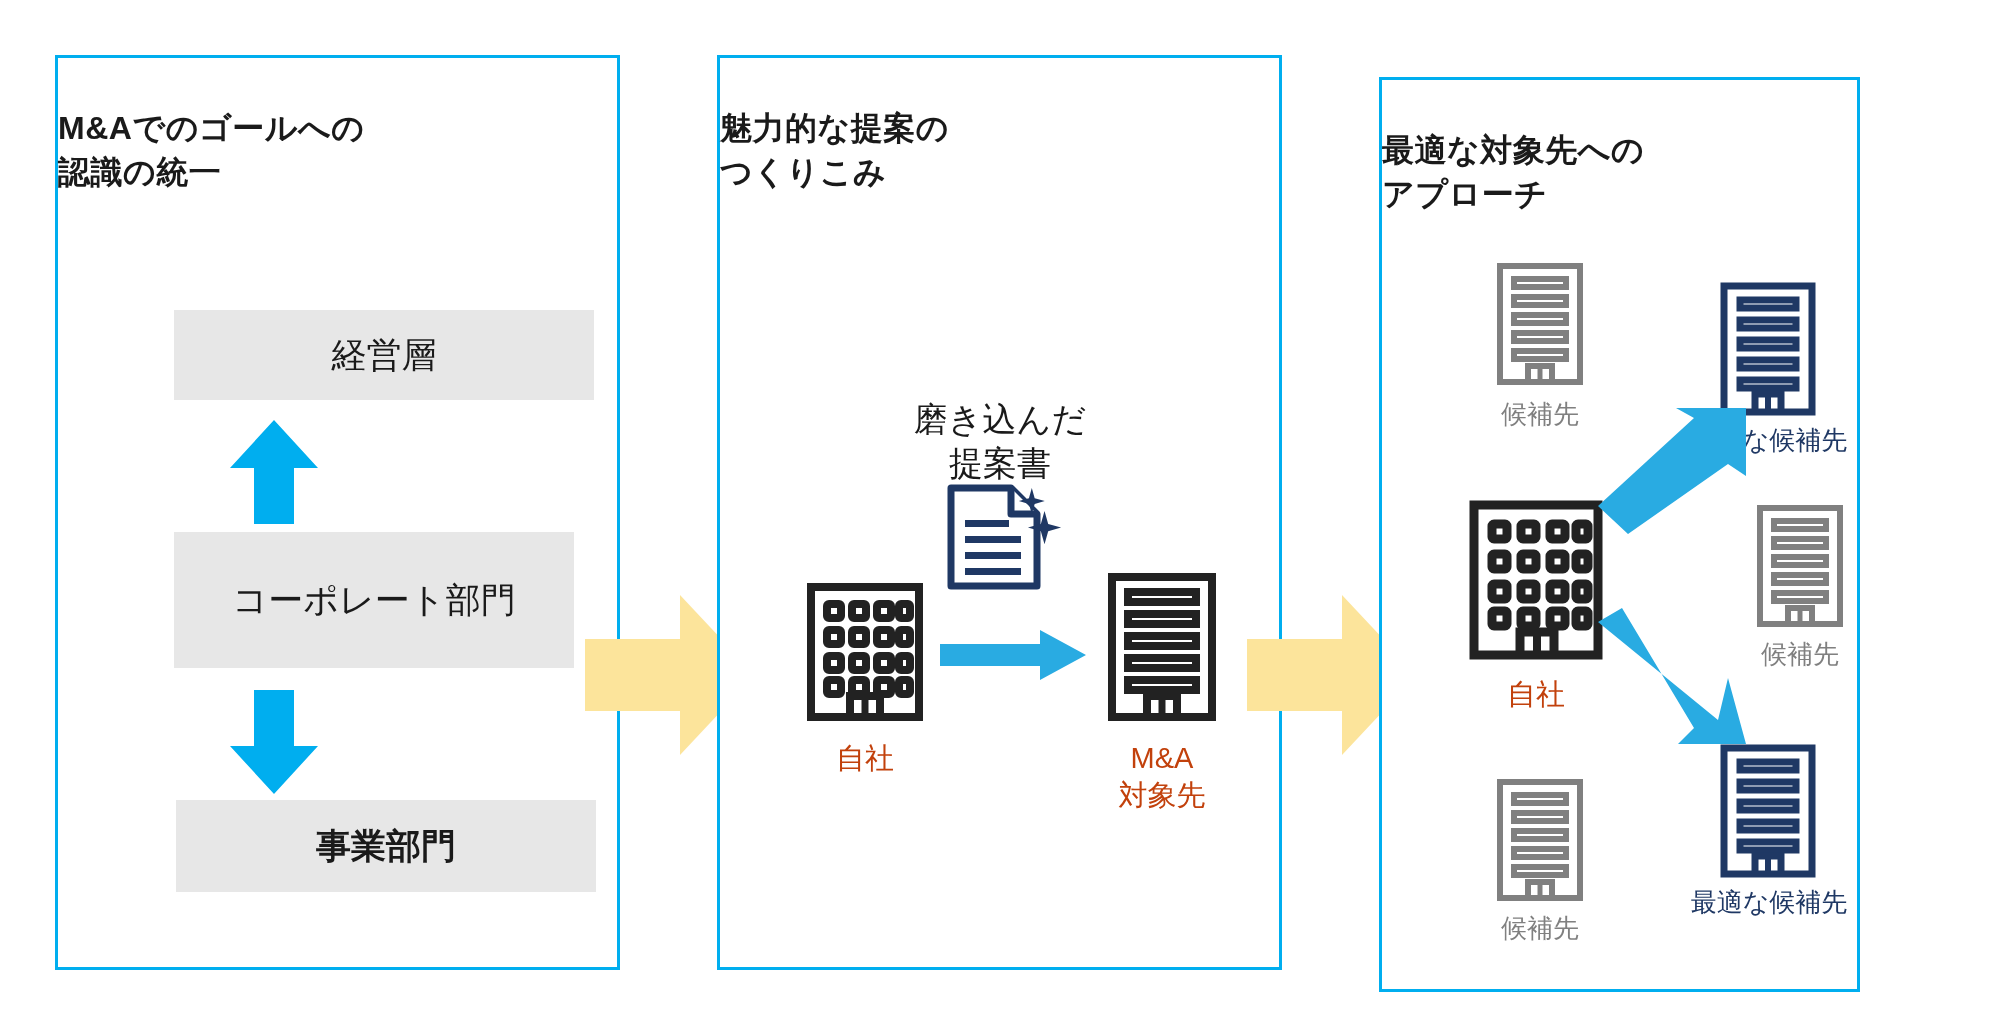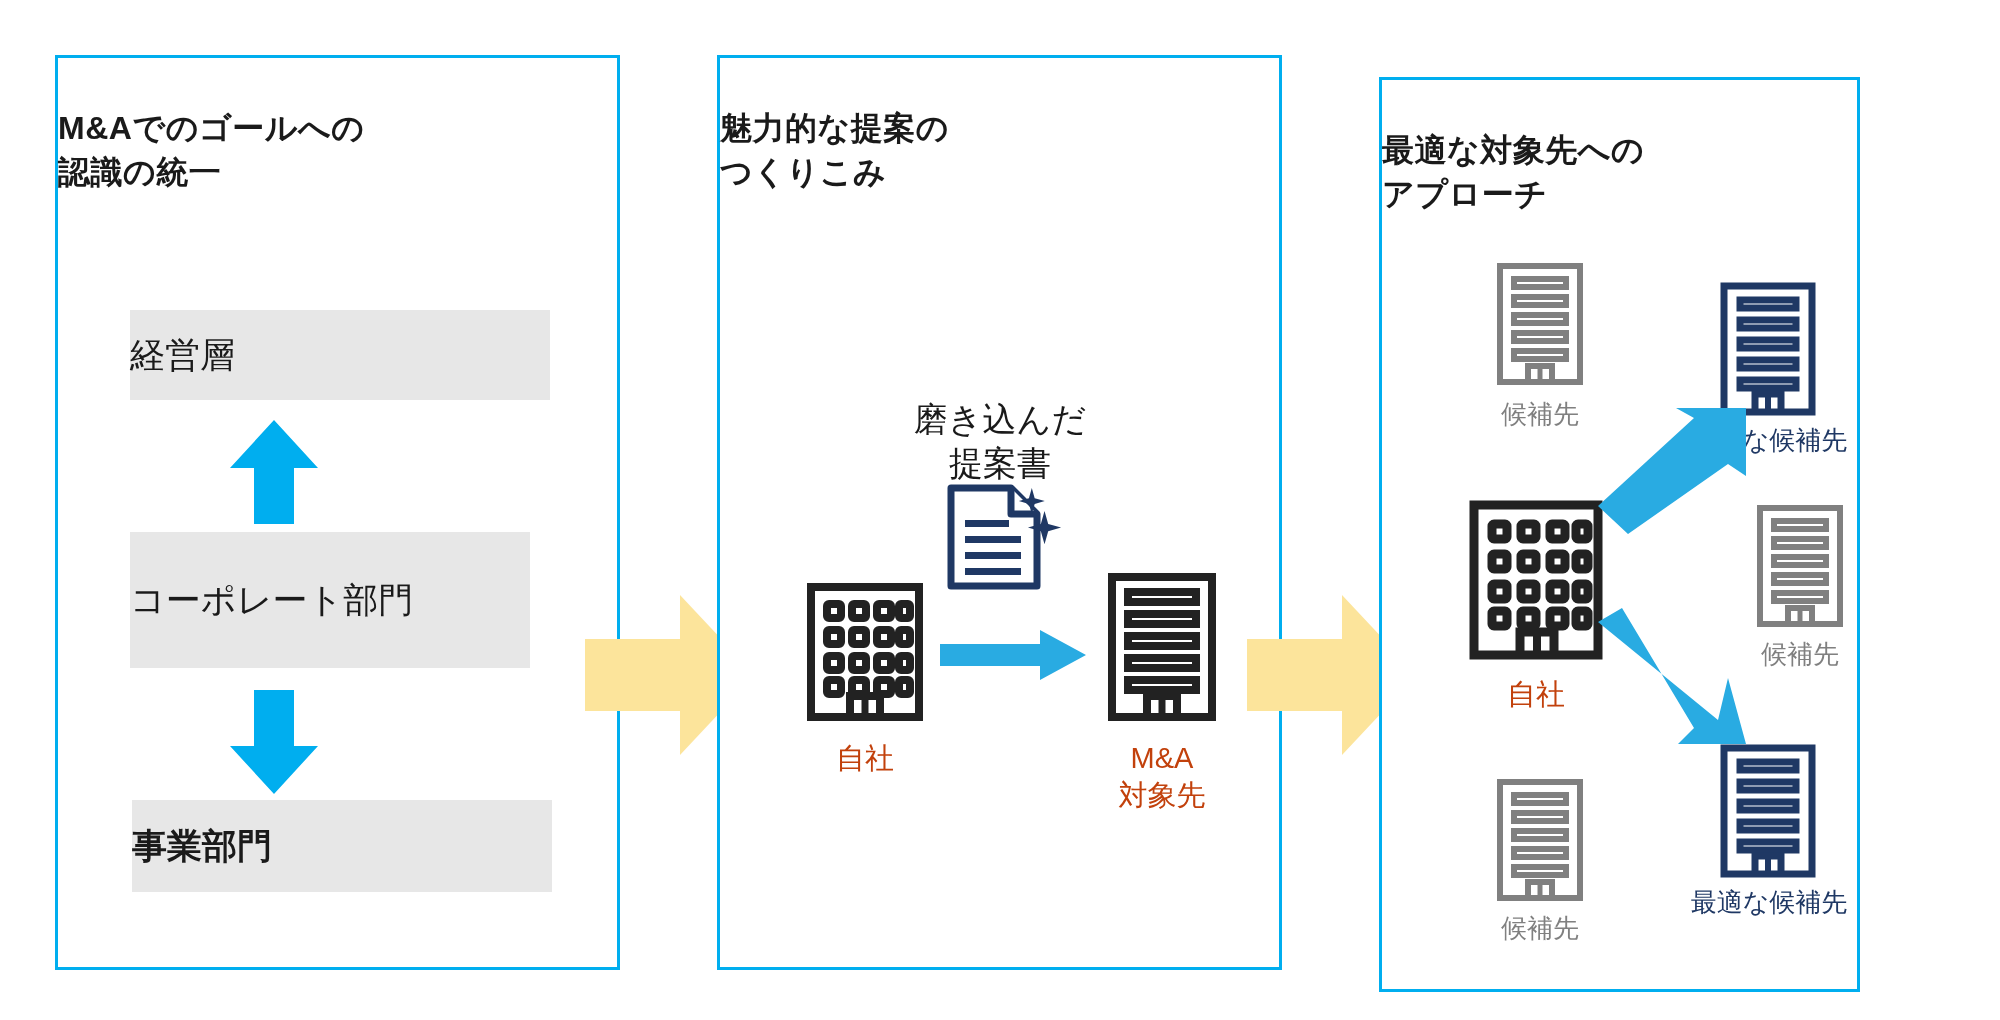--- a/index.html
+++ b/index.html
@@ -25,24 +25,25 @@
     position:absolute;left:0;right:0;top:48px;
     text-align:left;
     font-size:32px;font-weight:bold;color:#1a1a1a;
     line-height:1.38;letter-spacing:.5px;
   }
 
   
   .grey-box{
     position:absolute;
     background:#E7E7E7;
-    display:flex;align-items:center;justify-content:flex-start;
+    display:flex;align-items:center;justify-content:center;
     text-align:center;
     font-size:35px;color:#1a1a1a;line-height:1.32;
     box-sizing:border-box;
+    margin-left:44px;
   }
   #box-exec{left:130px;top:310px;width:420px;height:90px;}
   #box-corp{left:130px;top:532px;width:400px;height:136px;}
   #box-biz{left:132px;top:800px;width:420px;height:92px;font-weight:bold;}
 
   
   .vtarrow{position:absolute;width:92px;height:108px;}
 
   
   .yellow-arrow{position:absolute;width:170px;height:160px;}

